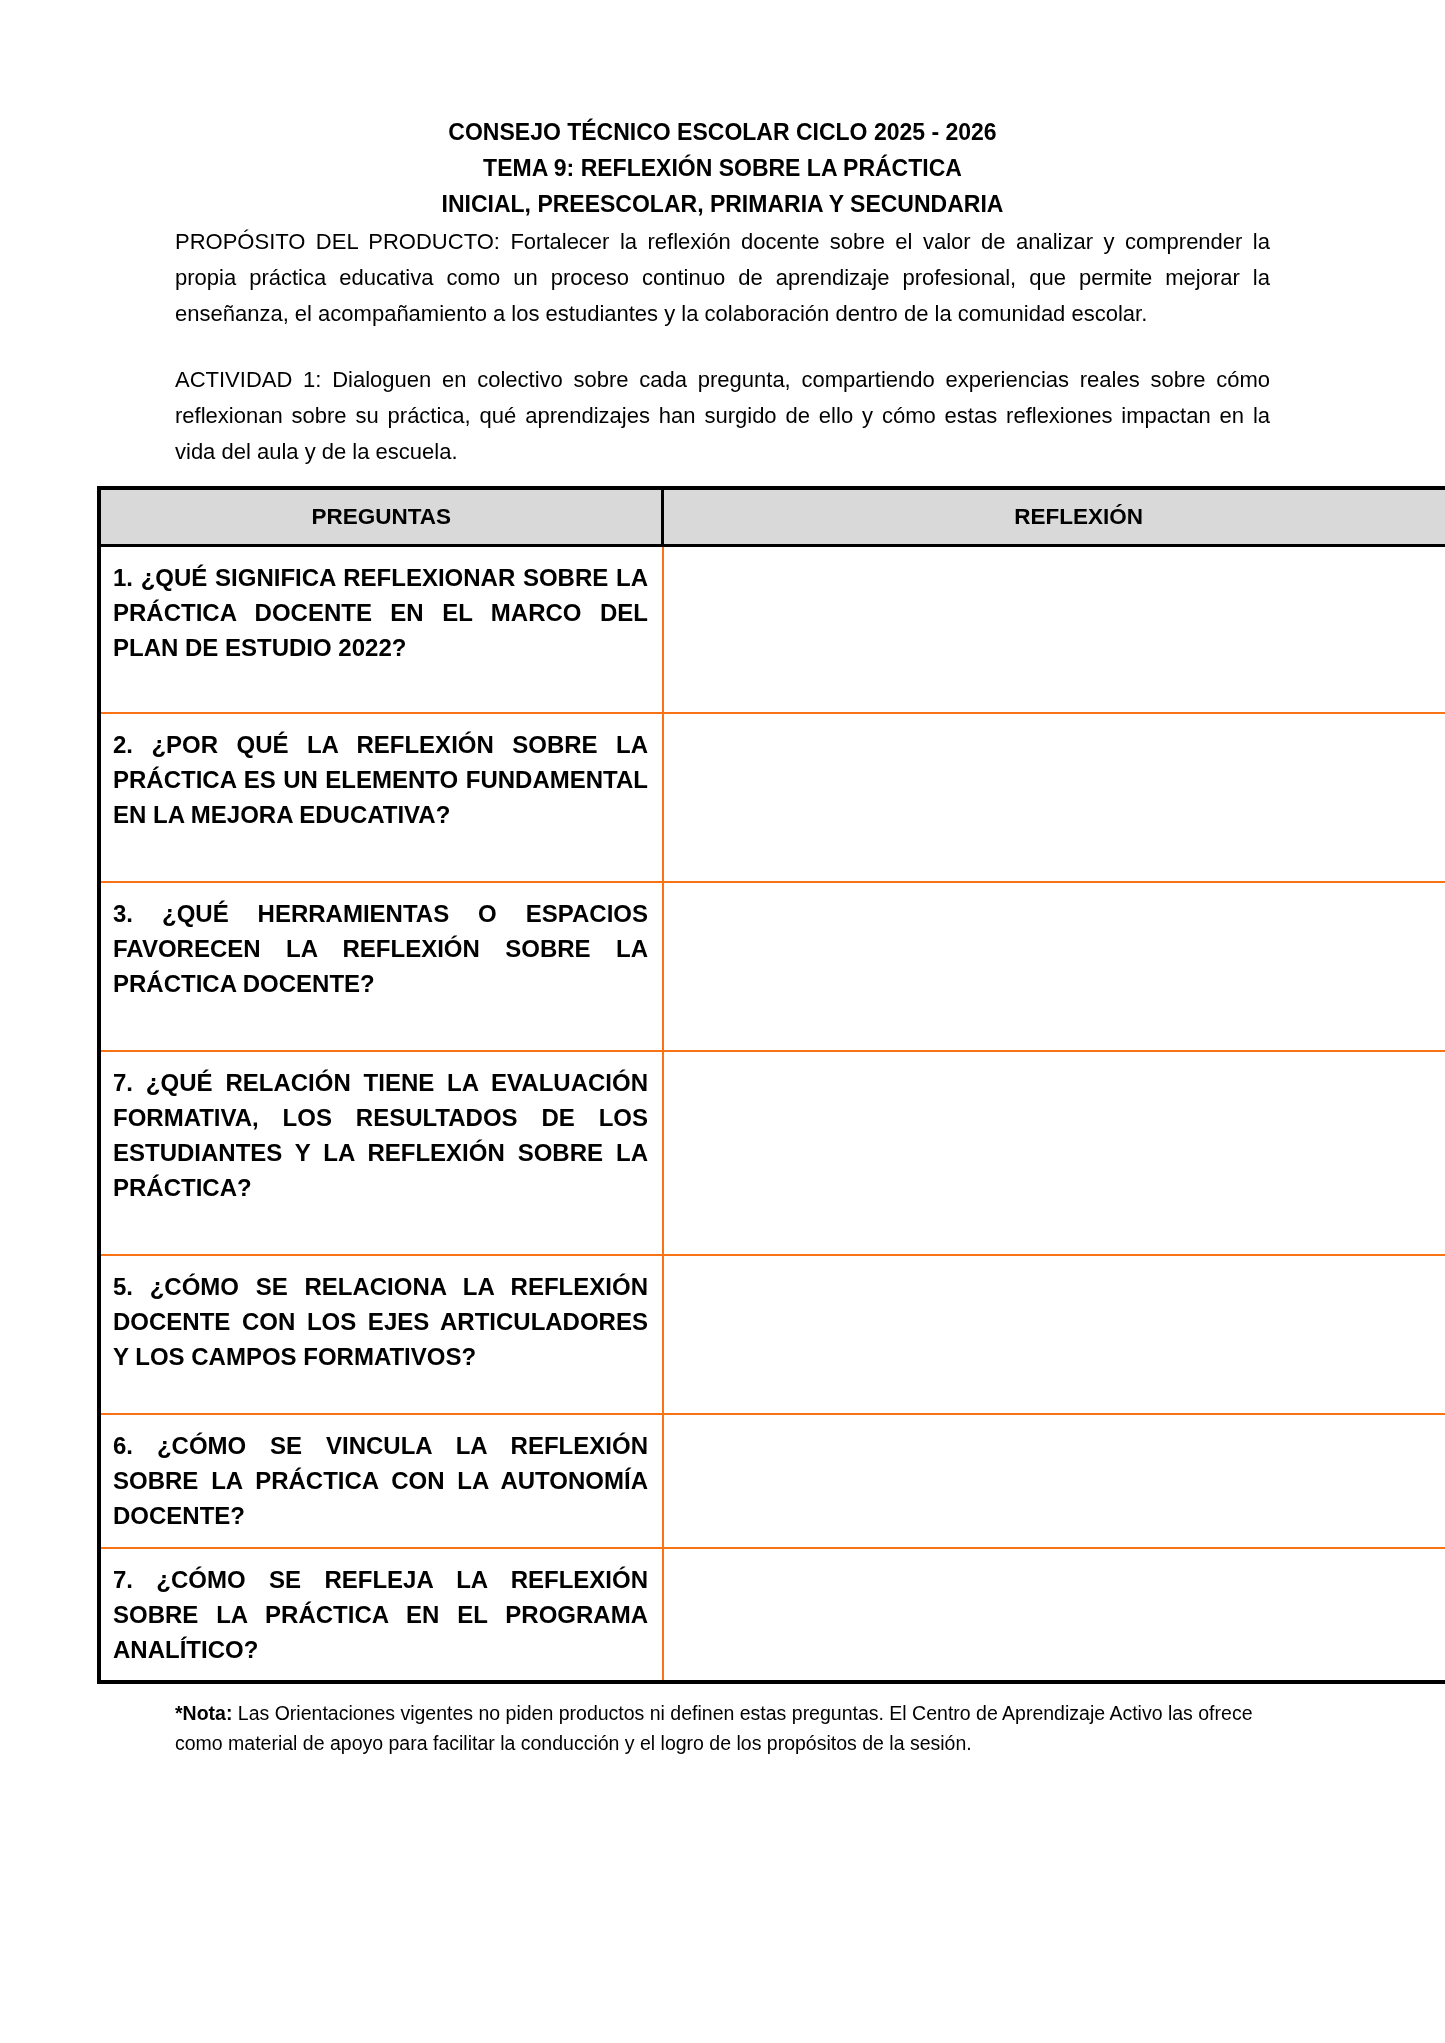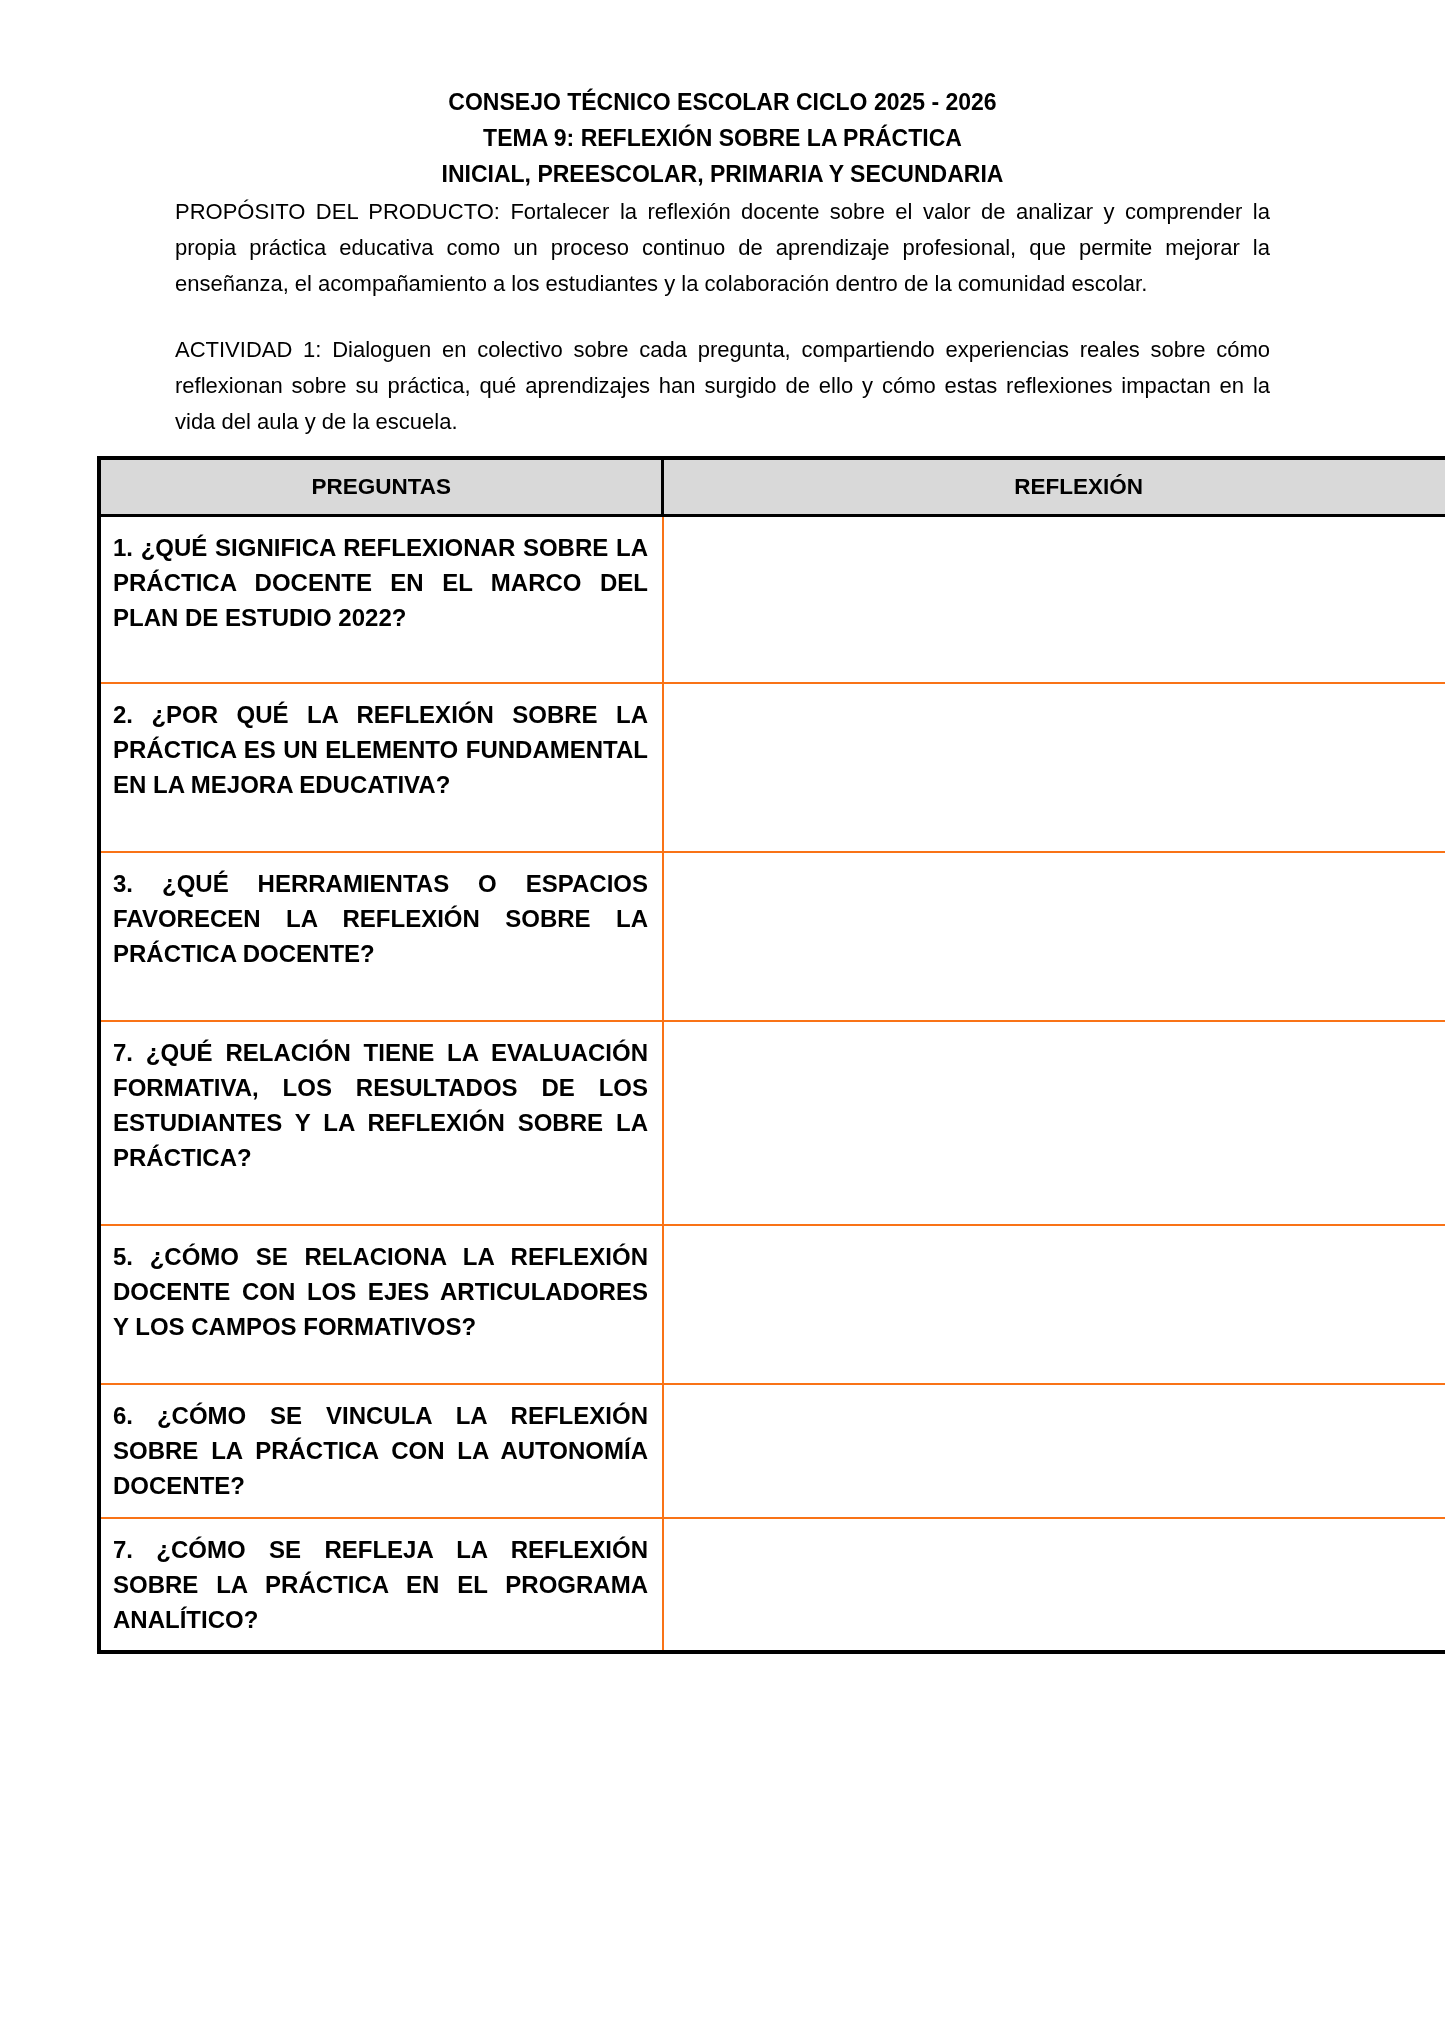--- a/index.html
+++ b/index.html
@@ -4,21 +4,21 @@
 <style>
   html,body{margin:0;padding:0;background:#ffffff;}
   .page{
     position:relative;
     width:1445px;
     height:2043px;
     background:#ffffff;
     color:#000000;
     font-family:"Liberation Sans","DejaVu Sans",sans-serif;
     box-sizing:border-box;
-    padding-top:84px;
+    padding-top:114px;
     overflow:hidden;
   }
   .title-block{
     margin:0 175px;
     text-align:center;
     font-weight:bold;
     font-size:23px;
     line-height:36px;
   }
   .para{
@@ -126,14 +126,15 @@
         <td class="q">6. ¿CÓMO SE VINCULA LA REFLEXIÓN SOBRE LA PRÁCTICA CON LA AUTONOMÍA DOCENTE?</td>
         <td class="r"></td>
       </tr>
       <tr class="row-7">
         <td class="q">7. ¿CÓMO SE REFLEJA LA REFLEXIÓN SOBRE LA PRÁCTICA EN EL PROGRAMA ANALÍTICO?</td>
         <td class="r"></td>
       </tr>
     </tbody>
   </table>
 
+  <p class="note"><b>*Nota:</b> <span>Las Orientaciones vigentes no piden productos ni definen estas preguntas. El Centro de Aprendizaje Activo las ofrece como material de apoyo para facilitar la conducción y el logro de los propósitos de la sesión.</span></p>
 
 </div>
 
 </body></html>

